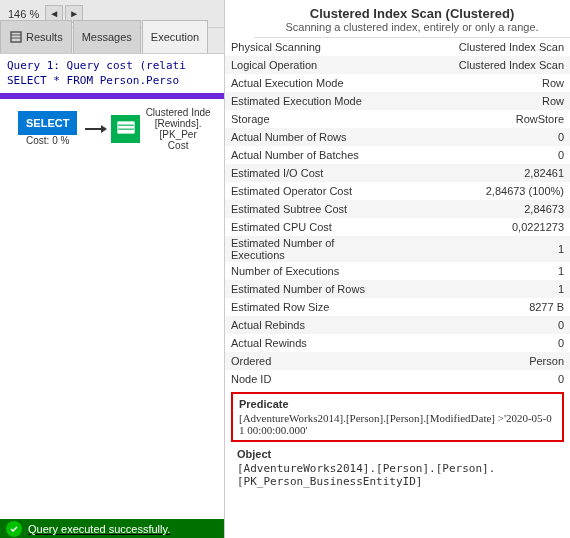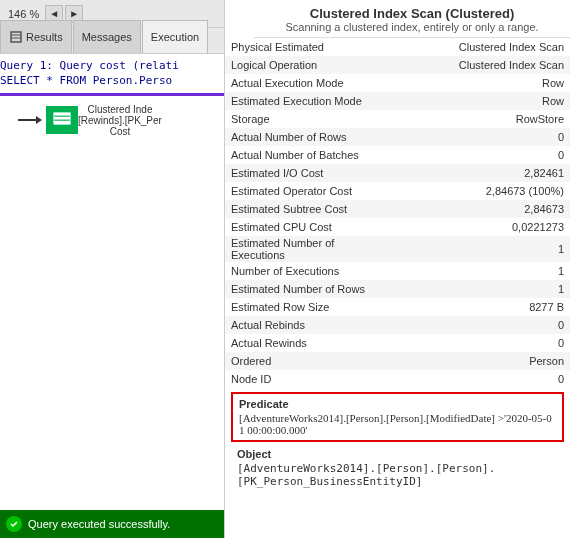--- a/index.html
+++ b/index.html
@@ -90,25 +90,25 @@
       width: 14px;
       height: 14px;
       margin-right: 3px;
       display: inline-flex;
       align-items: center;
       justify-content: center;
     }
 
     .query-text {
       background: #fff;
-      padding: 4px 0;
+      padding: 4px 7px;
       font-family: 'Consolas', monospace;
       font-size: 11px;
       color: #00008b;
-      border-bottom: 3px solid #6d28d9;
+      border-bottom: 6px solid #6d28d9;
       line-height: 1.4;
     }
 
     .execution-area {
       flex: 1;
       background: #fff;
       position: relative;
       overflow: hidden;
     }
 
@@ -171,25 +171,26 @@
       align-items: center;
       justify-content: center;
     }
 
     .index-icon svg {
       width: 20px;
       height: 20px;
     }
 
     .status-bar {
-      height: 28px;
+      height: 19px;
       background: #007000;
       display: flex;
       align-items: center;
       padding: 0 6px;
+      text-decoration: underline;
     }
 
     .status-icon {
       width: 16px;
       height: 16px;
       background: #00c000;
       border-radius: 50%;
       display: flex;
       align-items: center;
       justify-content: center;
@@ -343,20 +344,26 @@
     </div>
 
     <div class="query-text">
       <div>Query 1: Query cost (relati</div>
       <div>SELECT * FROM Person.Perso</div>
     </div>
 
     <div class="execution-area">
       <div class="execution-plan-row">
         <div class="plan-items">
+          <div style="display:flex;flex-direction:column;align-items:center;">
+            <div class="select-box">
+              <div>SELECT</div>
+            </div>
+            <div class="select-cost">Cost: 0 %</div>
+          </div>
           <div class="arrow-line"></div>
           <div class="index-node">
             <div class="index-icon">
               <svg width="20" height="20" viewBox="0 0 20 20">
                 <rect x="2" y="3" width="16" height="3" fill="#fff" stroke="#fff" stroke-width="0.5"></rect>
                 <rect x="2" y="7" width="16" height="3" fill="#fff" stroke="#fff" stroke-width="0.5"></rect>
                 <rect x="2" y="11" width="16" height="3" fill="#fff" stroke="#fff" stroke-width="0.5"></rect>
                 <rect x="2" y="3" width="16" height="11" fill="none" stroke="#fff" stroke-width="1"></rect>
                 <line x1="2" y1="6" x2="18" y2="6" stroke="#00b050" stroke-width="0.8"></line>
                 <line x1="2" y1="10" x2="18" y2="10" stroke="#00b050" stroke-width="0.8"></line>
@@ -387,21 +394,21 @@
 
     <div class="properties-header">
       <div class="prop-title">Clustered Index Scan (Clustered)</div>
       <div class="prop-subtitle">Scanning a clustered index, entirely or only a range.</div>
     </div>
 
     <div class="properties-table">
       <table>
         <tbody id="props-tbody">
         <tr>
-              <td>Physical Estimated</td>
+              <td>Physical Scanning</td>
               <td>Clustered Index Scan</td>
             </tr>
             <tr>
               <td>Logical Operation</td>
               <td>Clustered Index Scan</td>
             </tr>
             <tr>
               <td>Actual Execution Mode</td>
               <td>Row</td>
             </tr>

